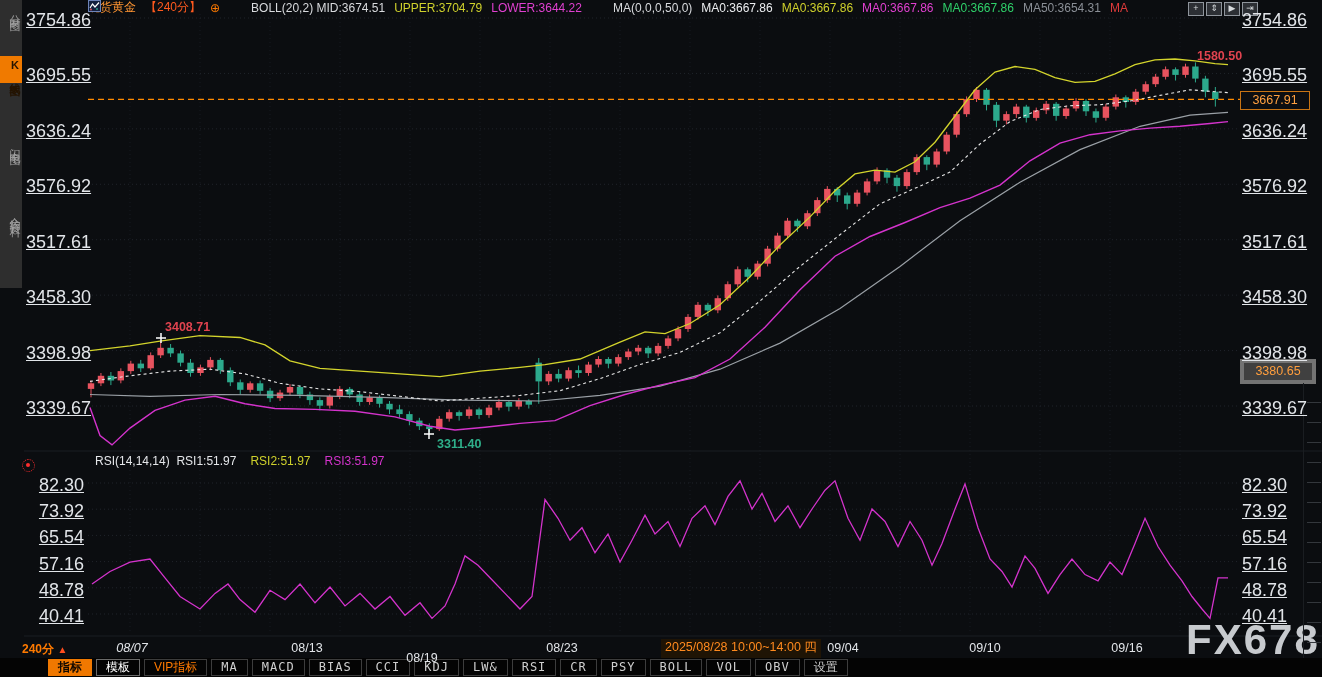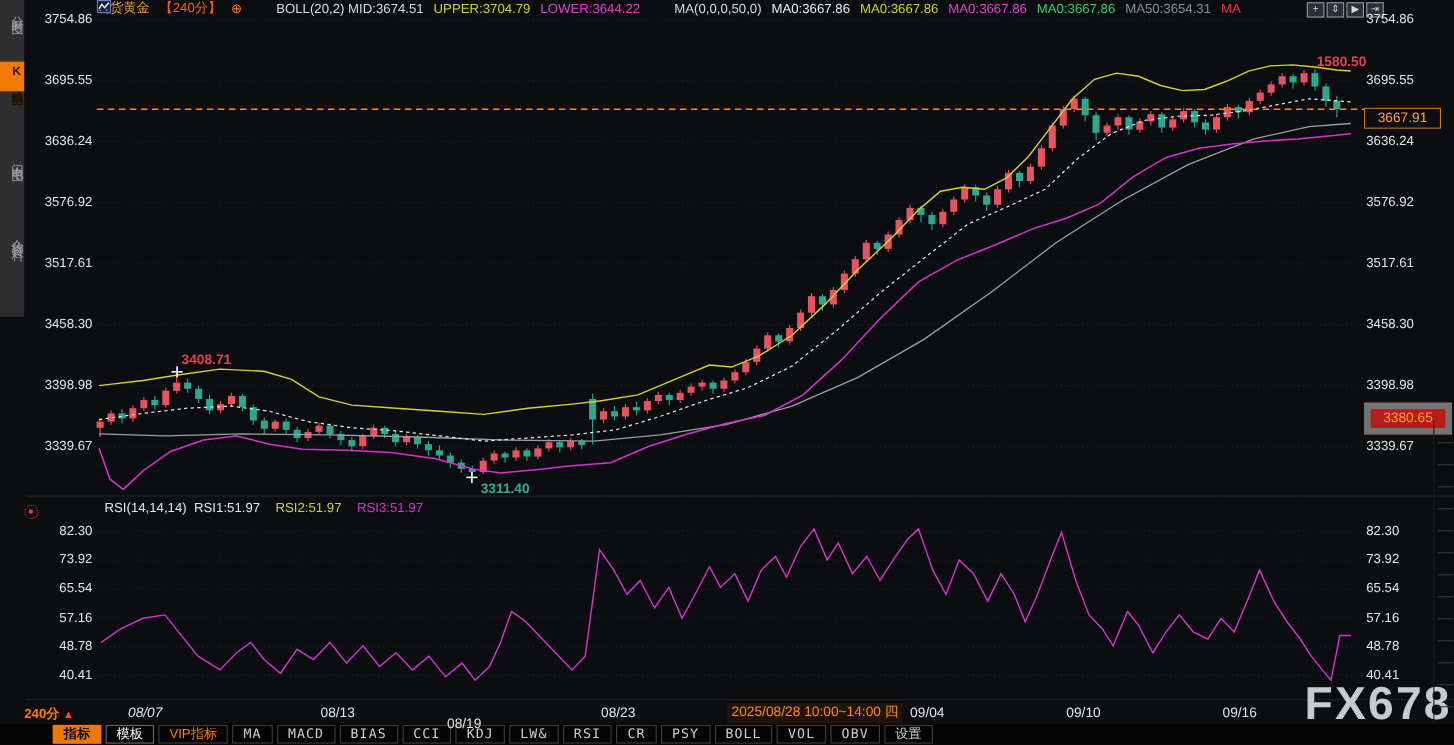--- a/index.html
+++ b/index.html
@@ -15,33 +15,33 @@
   .side-item{position:absolute;left:0;width:22px;writing-mode:vertical-rl;text-orientation:upright;
     letter-spacing:3px;color:#a2a2a2;font-size:11px;text-align:center;cursor:pointer;}
   .side-item.active{background:#f07a00;color:#241300;padding:3px 0;font-weight:bold;}
   
   #hdr{left:88px;top:0;height:15px;display:flex;align-items:center;gap:9px;white-space:nowrap;}
   .mini-chart-icon{display:inline-block;width:13px;height:12px;}
   #tr-icons{left:1188px;top:2px;display:flex;gap:2px;}
   .tr-icon{width:14px;height:12px;border:1px solid #8f959c;background:#2c2f34;color:#d6dadd;
     font-size:9px;line-height:11px;text-align:center;cursor:pointer;}
   
-  .ylab{position:absolute;width:58px;color:#e2e5e9;font-size:12px;}
+  .ylab{position:absolute;width:58px;color:#e2e5e9;font-size:18px;text-decoration:underline;}
   .ylab.l{left:26px;text-align:right;}
   .ylab.r{text-align:left;}
   
   #rsi-hdr{left:95px;top:454px;display:flex;gap:14px;white-space:nowrap;}
   #rsi-dot{left:22px;top:459px;width:11px;height:11px;border:1px dotted #ff2d2d;border-radius:50%;}
   #rsi-dot::after{content:"";position:absolute;left:3px;top:3px;width:4px;height:4px;border-radius:50%;background:#ff2d2d;}
   
   .px-label{position:absolute;font-weight:bold;font-size:12.5px;}
   .price-box{position:absolute;left:1240px;width:68px;height:17px;line-height:17px;text-align:center;
-    font-size:12.5px;color:#ffa040;background:#0c0e11;margin-top:7px;}
+    font-size:12.5px;color:#ffa040;background:#0c0e11;}
   #cur-price{top:91px;border:1px solid #c87414;}
-  #sec-price{top:359px;border:6px solid #737373;background:#b91c1c;color:#ff9e3d;}
+  #sec-price{top:359px;border:4px solid #737373;background:#404040;color:#ff9e3d;}
   
   .date-tick{position:absolute;top:641px;transform:translateX(-50%);color:#e2e5e9;font-size:12.5px;}
   #period-240{left:22px;top:641px;color:#ff7a00;font-weight:bold;}
   #period-240 .arr{color:#ff4d1e;font-size:10px;}
   #hl-date{left:661px;top:639px;height:24px;line-height:16px;padding:0 4px;background:#1f1405;
     color:#ff8a1e;font-size:12.5px;white-space:nowrap;}
   
   #wm{left:1186px;top:616px;font-size:42px;letter-spacing:2px;color:#d7dbdf;font-weight:bold;opacity:.92;}
   
   #footer{left:0;bottom:0;width:1322px;height:19px;background:#040404;display:flex;align-items:center;

